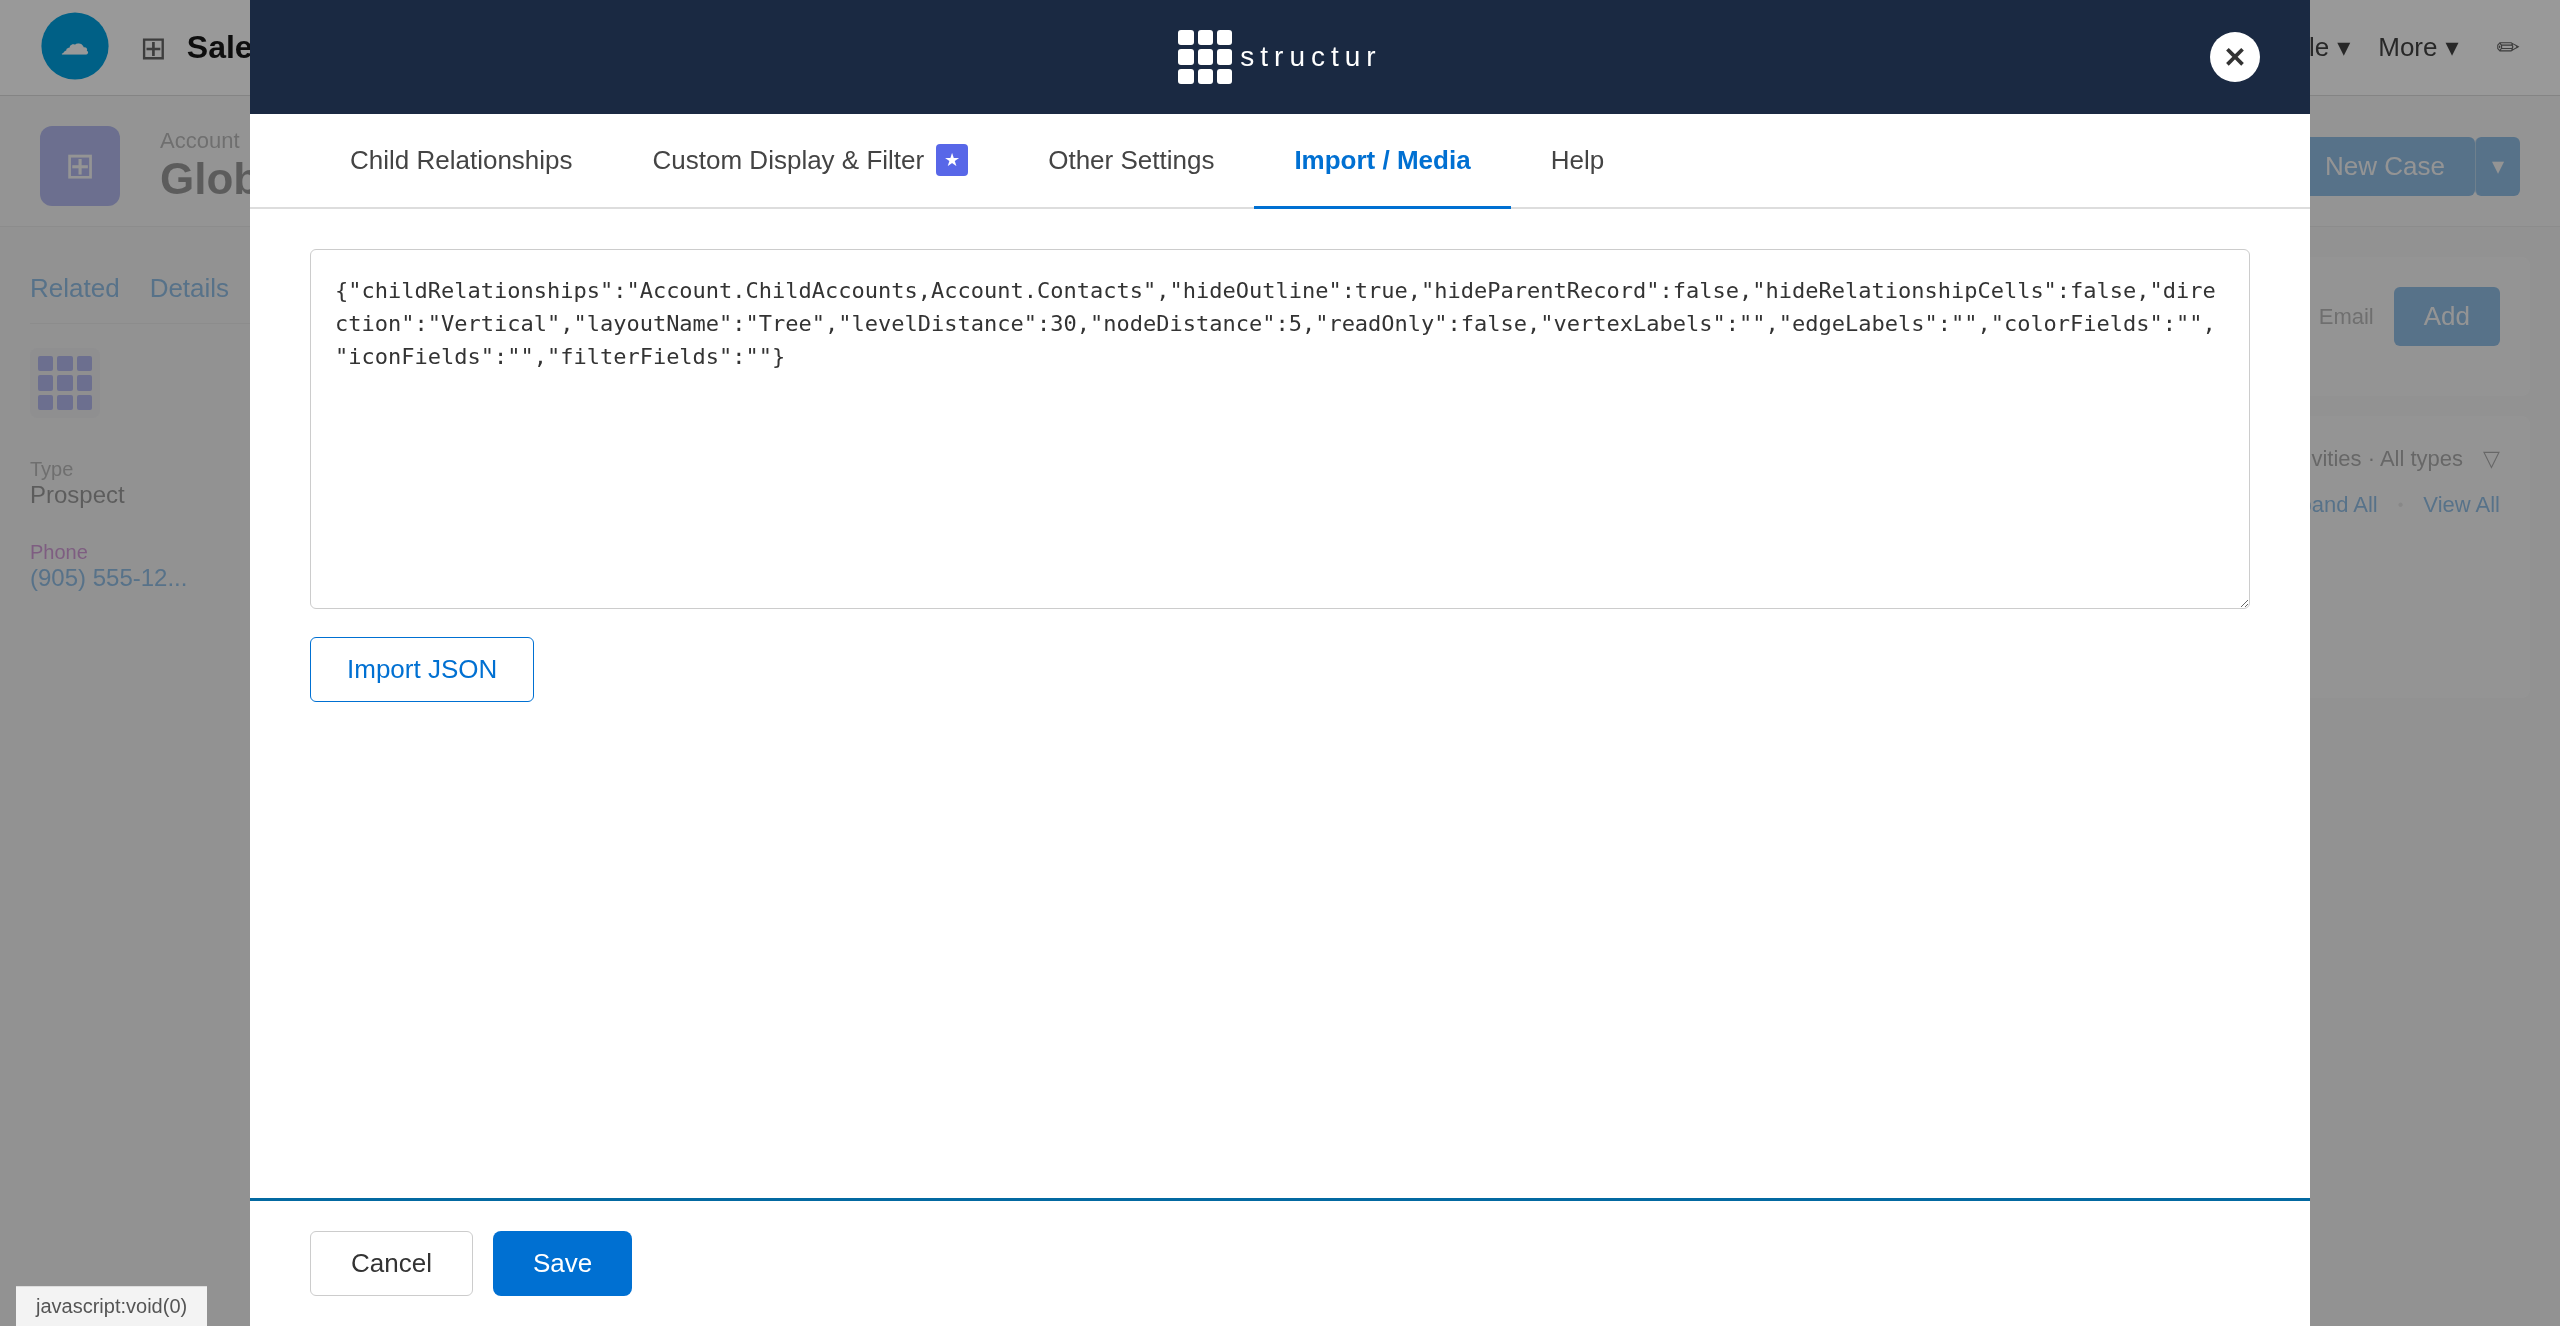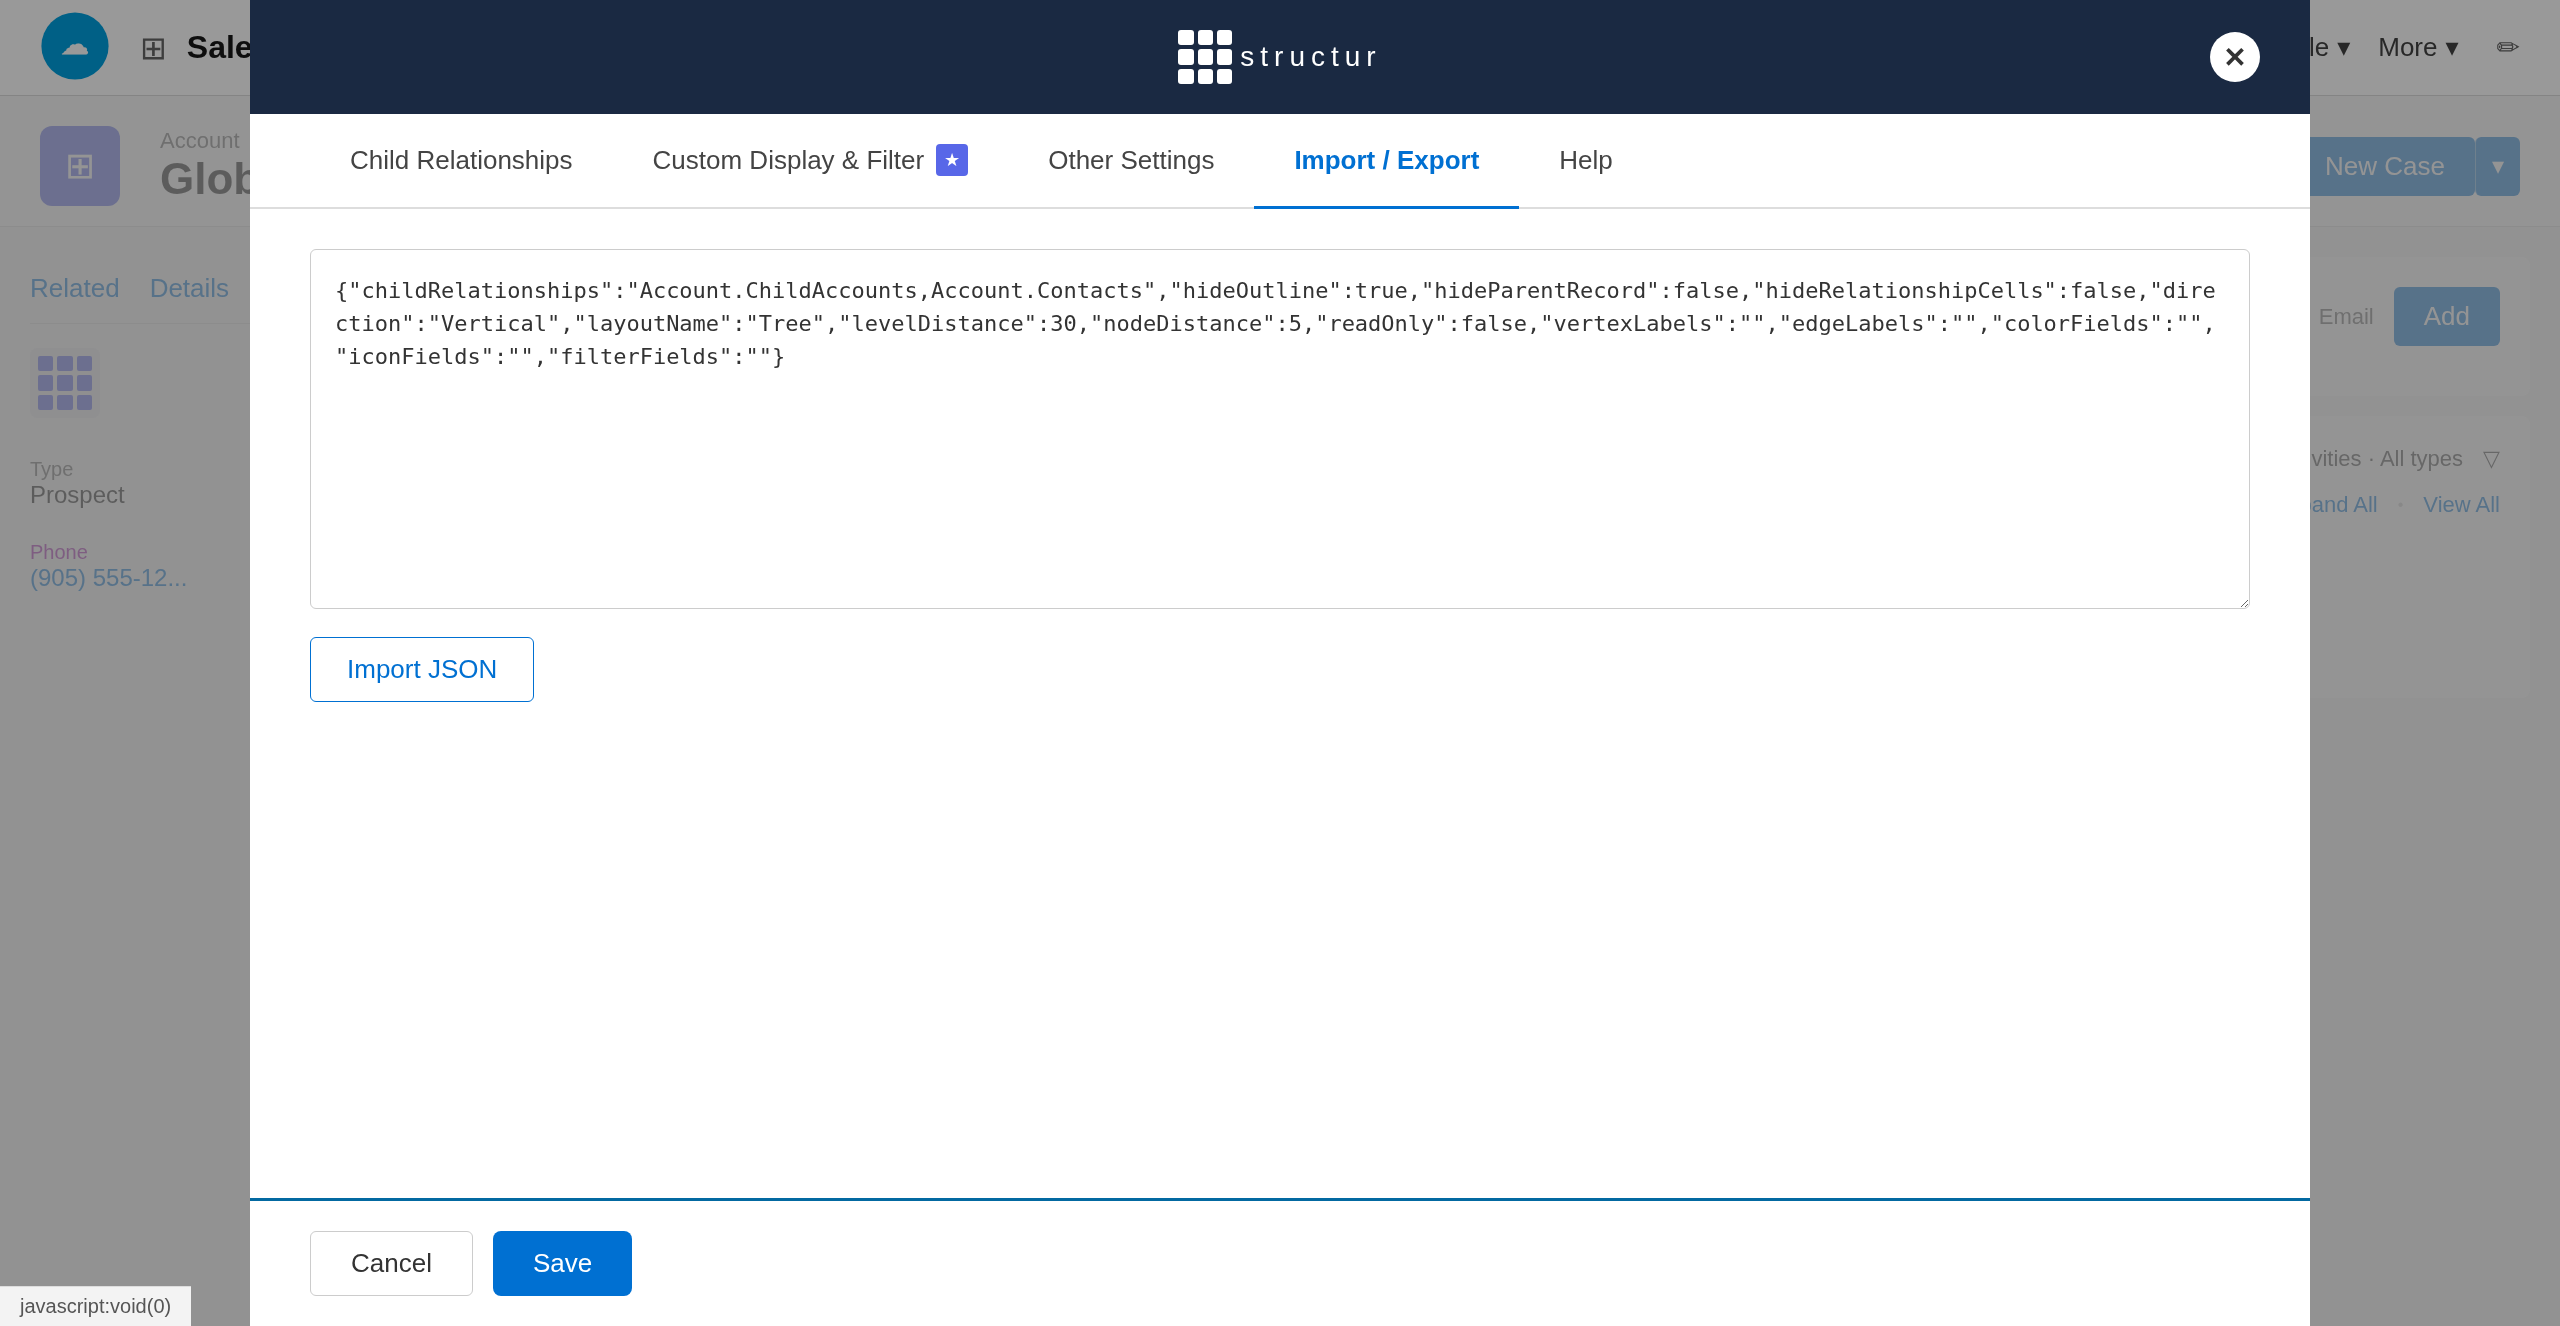--- a/index.html
+++ b/index.html
@@ -304,21 +304,21 @@
       border-radius: 8px;
       font-size: 26px;
       padding: 16px 40px;
       cursor: pointer;
     }
 
     
     .status-bar {
       position: fixed;
       bottom: 0;
-      left: 0;
+      left: 16px;
       background: #f3f3f3;
       border-top: 1px solid #ddd;
       padding: 8px 20px;
       font-size: 20px;
       color: #555;
       z-index: 200;
     }
   </style>
 </head>
 <body>
@@ -481,21 +481,21 @@
           <span>Child Relationships</span>
         </div>
         <div class="modal-tab">
           <span>Custom Display &amp; Filter</span>
           <span class="modal-tab-star">★</span>
         </div>
         <div class="modal-tab">
           <span>Other Settings</span>
         </div>
         <div class="modal-tab active">
-          <span>Import / Export</span>
+          <span>Import / Media</span>
         </div>
         <div class="modal-tab">
           <span>Help</span>
         </div>
       </div>
 
       <div class="modal-body">
         <textarea class="modal-textarea" style="">{"childRelationships":"Account.ChildAccounts,Account.Contacts","hideOutline":true,"hideParentRecord":false,"hideRelationshipCells":false,"direction":"Vertical","layoutName":"Tree","levelDistance":30,"nodeDistance":5,"readOnly":false,"vertexLabels":"","edgeLabels":"","colorFields":"","iconFields":"","filterFields":""}</textarea>
         <button class="modal-import-btn">Import JSON</button>
       </div>

